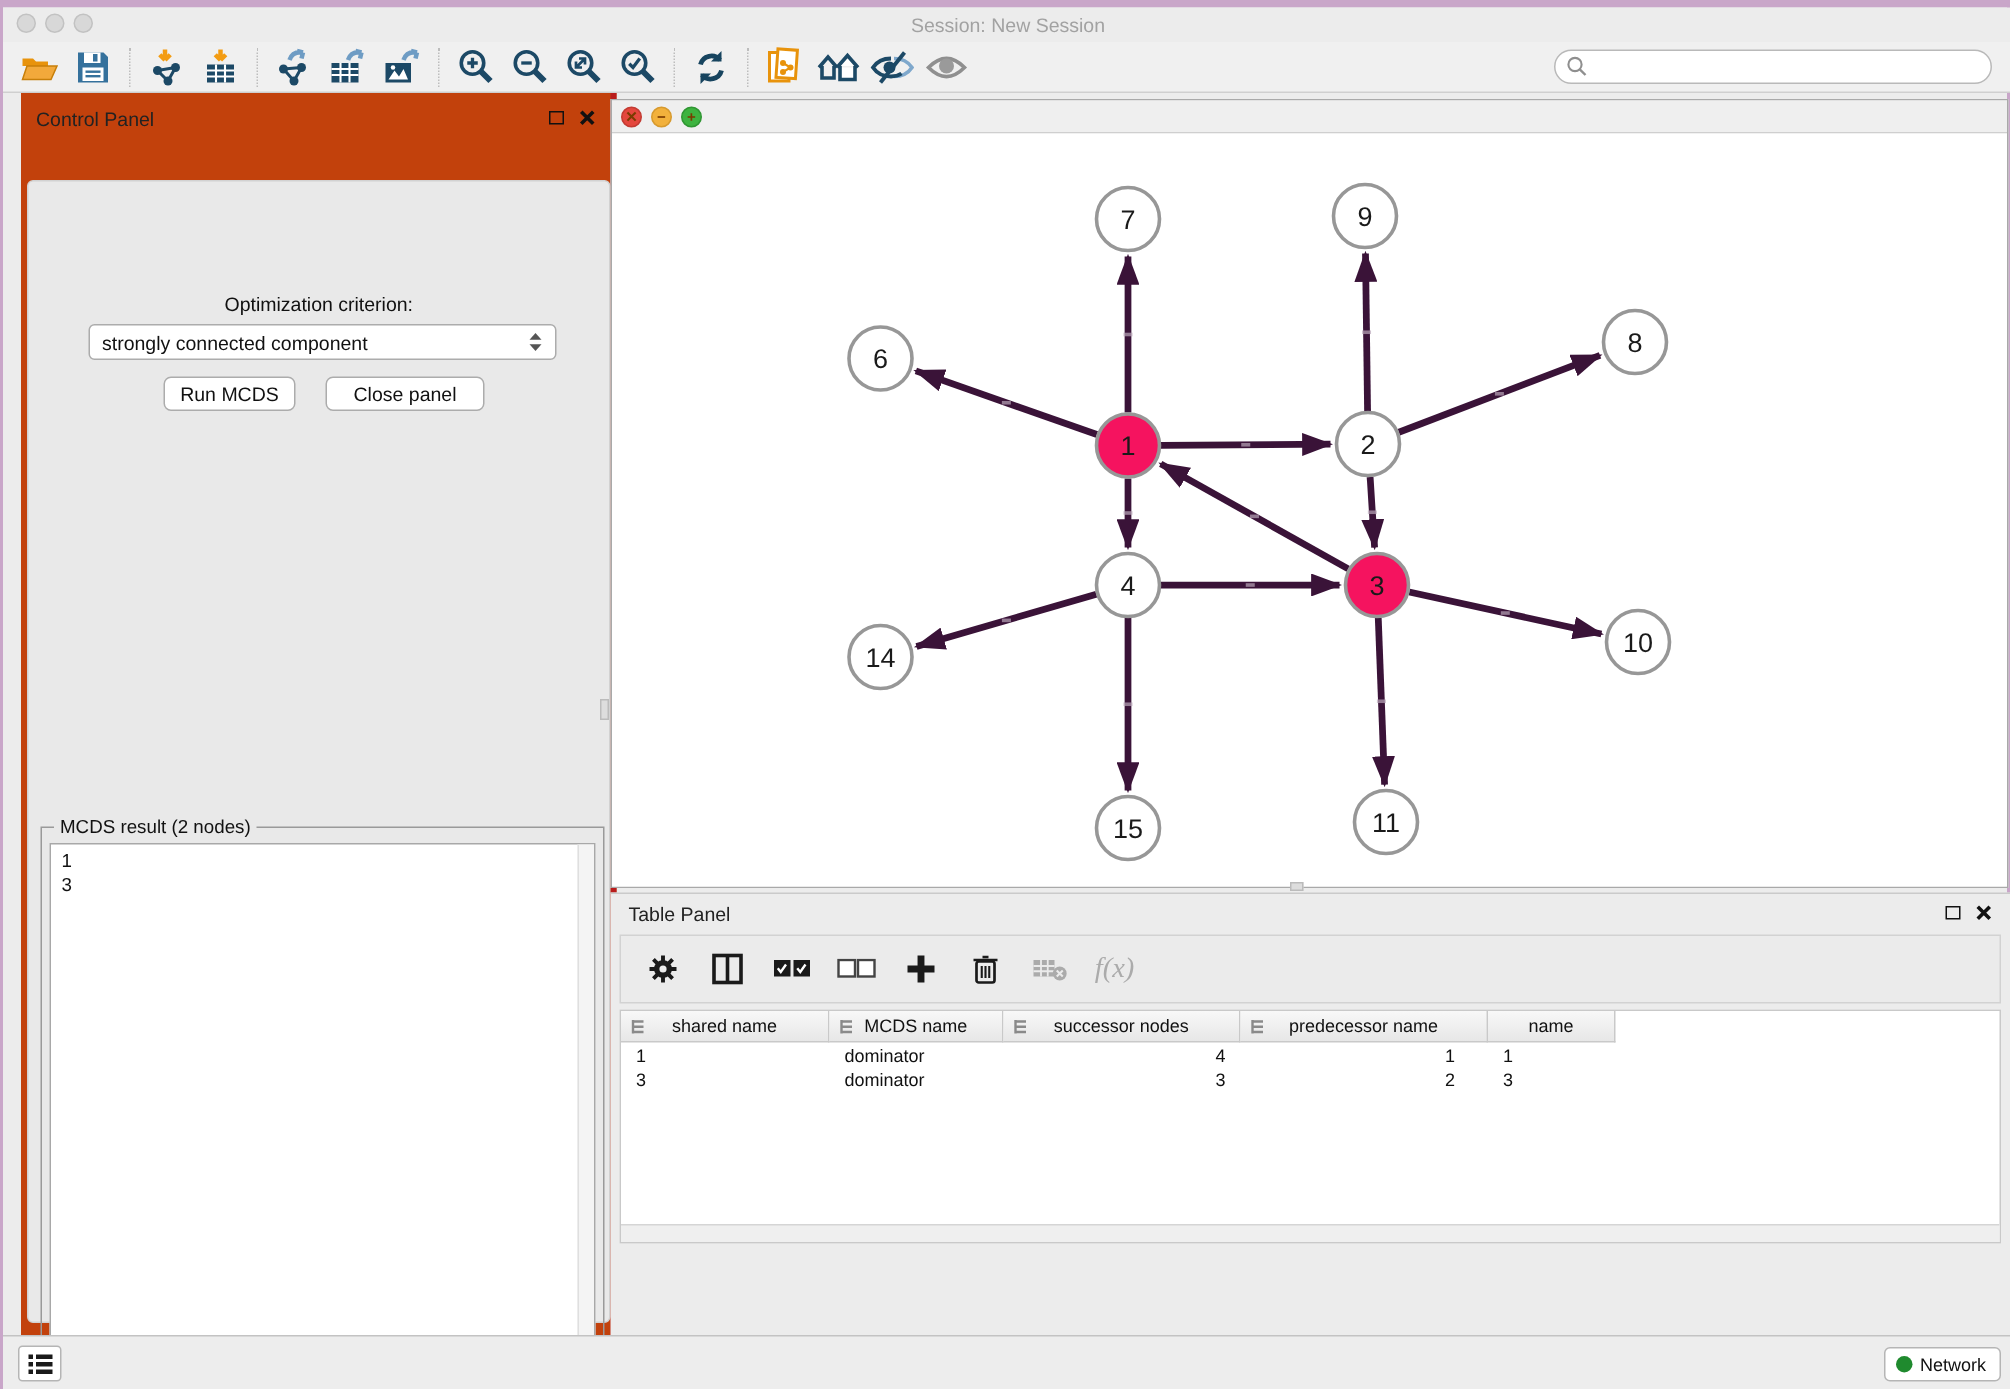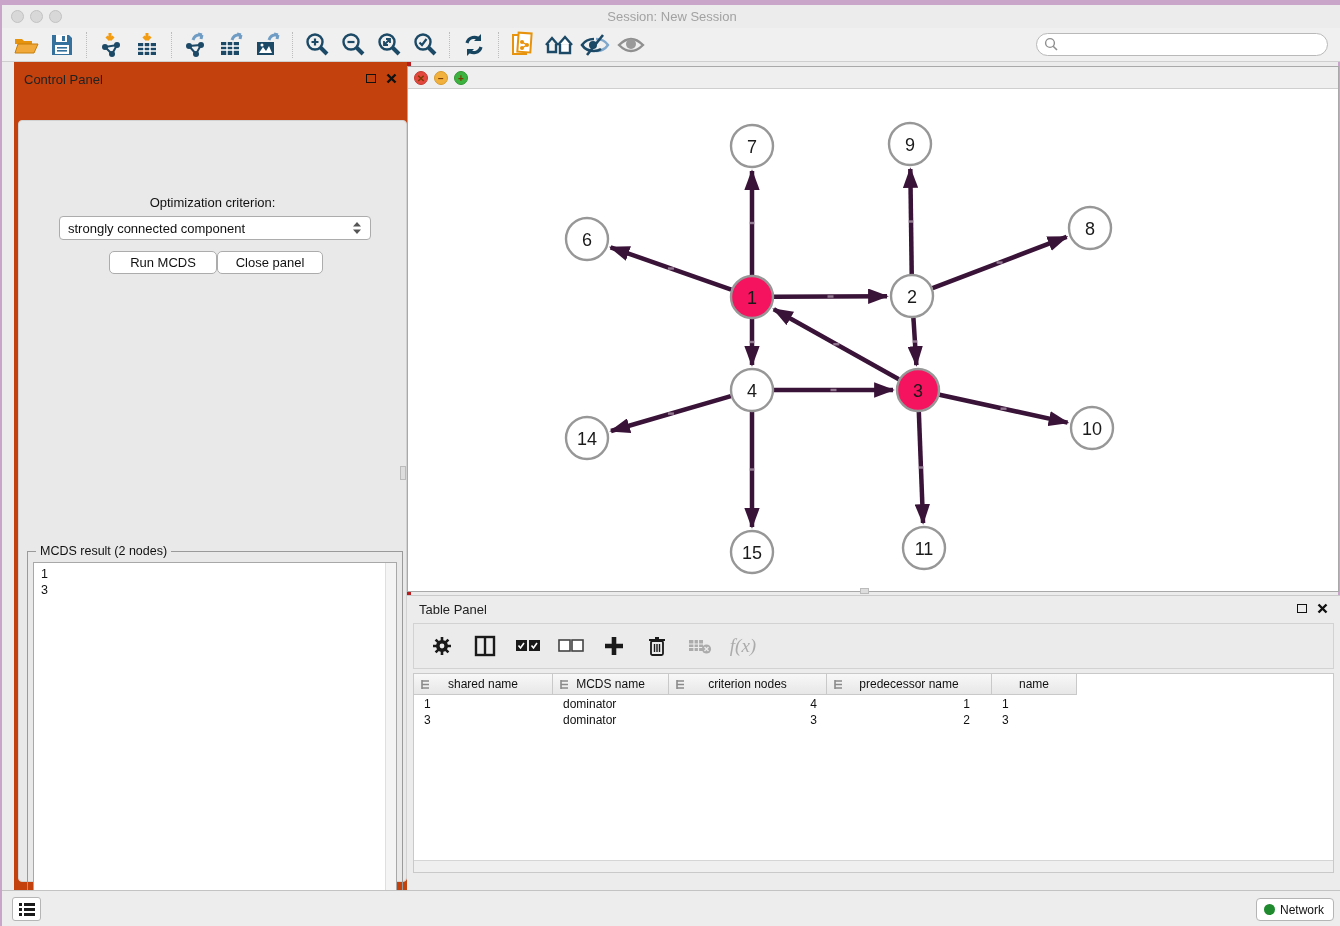--- a/index.html
+++ b/index.html
@@ -36,21 +36,21 @@
     font-size:13px; color:#1a1a1a; display:flex; align-items:center; }
   .tab.first { border-left:1px solid #ABABAB; border-radius:4px 0 0 4px; }
   .tab.last { border-radius:0 4px 4px 0; }
   .tab.selected { background:#E3E3E3; color:#BDBDBD; }
   #cp-content { left:4px; top:58px; width:389px; height:762px; background:#E9E9E9;
     border:1px solid #D2D2D2; border-radius:4px; }
   #opt-label { left:0; top:74px; width:100%; text-align:center; font-size:13px; color:#111; }
   #opt-select { left:40px; top:95px; width:312px; height:24px; background:#FFF; border:1px solid #ACACAC;
     border-radius:4px; display:flex; align-items:center; padding:0 8px; font-size:13px; color:#111; }
   #opt-select .spacer { flex:1; }
-  #run-btn  { left:90px;  top:130px; width:108px; }
+  #run-btn  { left:90px;  top:130px; width:88px; }
   #close-btn{ left:198px; top:130px; width:106px; }
   .pushbtn { position:absolute; height:23px; background:#FFF; border:1px solid #ACACAC; border-radius:5px;
     font-size:13px; color:#111; display:flex; align-items:center; justify-content:center; }
   #result-box { left:8px; top:430px; width:376px; height:384px; border:1px solid #9A9A9A; }
   #result-legend { position:absolute; left:8px; top:-8px; background:#E9E9E9; padding:0 4px; font-size:12.5px; color:#111; }
   #result-area { position:absolute; left:5px; top:10px; right:5px; bottom:5px; background:#FFF; border:1px solid #A8A8A8; }
   #result-lines { padding:3px 0 0 7px; font-size:12.5px; color:#111; line-height:16px; white-space:pre-line; }
   #result-scroll { position:absolute; right:0; top:0; bottom:0; width:11px; background:#F4F4F4; border-left:1px solid #DFDFDF; }
 
   
@@ -66,21 +66,21 @@
   #net-canvas { position:absolute; left:0; top:22px; right:0; bottom:0; background:#FFF; }
 
   
   #table-panel { left:405px; top:595px; width:935px; height:295px; background:#ECECEC; border-top:1px solid #CACACA; }
   #tp-title { left:12px; top:6px; font-size:13px; color:#222; }
   #tp-head-btns { right:14px; top:7px; }
   #tp-toolbar { left:6px; top:27px; width:921px; height:46px; background:#EBEBEB; border:1px solid #D2D2D2;
     display:flex; align-items:center; gap:15px; padding-left:14px; }
   .tpbtn { width:28px; height:28px; display:flex; align-items:center; justify-content:center;text-align:right; }
   #fx-label { font-style:italic; font-family:"Liberation Serif", serif; font-size:19px; color:#ABABAB; }
-  #tp-table { left:6px; top:77px; width:921px; height:200px; background:#FFF; border:1px solid #C9C9C9;text-decoration:underline; }
+  #tp-table { left:6px; top:77px; width:921px; height:156px; background:#FFF; border:1px solid #C9C9C9;text-decoration:underline; }
   #thead { position:absolute; left:0; top:0; height:21px; display:flex; }
   .th { position:relative; height:21px; background:linear-gradient(#F8F8F8,#E7E7E7);
     border-right:1px solid #C9C9C9; border-bottom:1px solid #C9C9C9;
     display:flex; align-items:center; justify-content:center; font-size:12px; color:#111; }
   .th .hicon { position:absolute; left:6px; top:5px; }
   .trow { position:absolute; left:0; height:16px; display:flex; font-size:12px; color:#111; }
   .td { height:16px; display:flex; align-items:center; }
   .td.l { justify-content:flex-start; padding-left:10px; }
   .td.r { justify-content:flex-end; padding-right:10px; }
   .c0{width:139px} .c1{width:116px} .c2{width:158px} .c3{width:165px} .c4{width:85px}
@@ -426,21 +426,21 @@
         <div class="th c1">
           <svg class="hicon" width="11" height="11" viewBox="0 0 11 11">
               <path d="M2 2 h7 M2 5.5 h7 M2 9 h7 M2 1 v9" stroke="#8A8A8A" stroke-width="1.6"></path>
             </svg>
           <span>MCDS name</span>
         </div>
         <div class="th c2">
           <svg class="hicon" width="11" height="11" viewBox="0 0 11 11">
               <path d="M2 2 h7 M2 5.5 h7 M2 9 h7 M2 1 v9" stroke="#8A8A8A" stroke-width="1.6"></path>
             </svg>
-          <span>criterion nodes</span>
+          <span>successor nodes</span>
         </div>
         <div class="th c3">
           <svg class="hicon" width="11" height="11" viewBox="0 0 11 11">
               <path d="M2 2 h7 M2 5.5 h7 M2 9 h7 M2 1 v9" stroke="#8A8A8A" stroke-width="1.6"></path>
             </svg>
           <span>predecessor name</span>
         </div>
         <div class="th c4">
           <span>name</span>
         </div>

